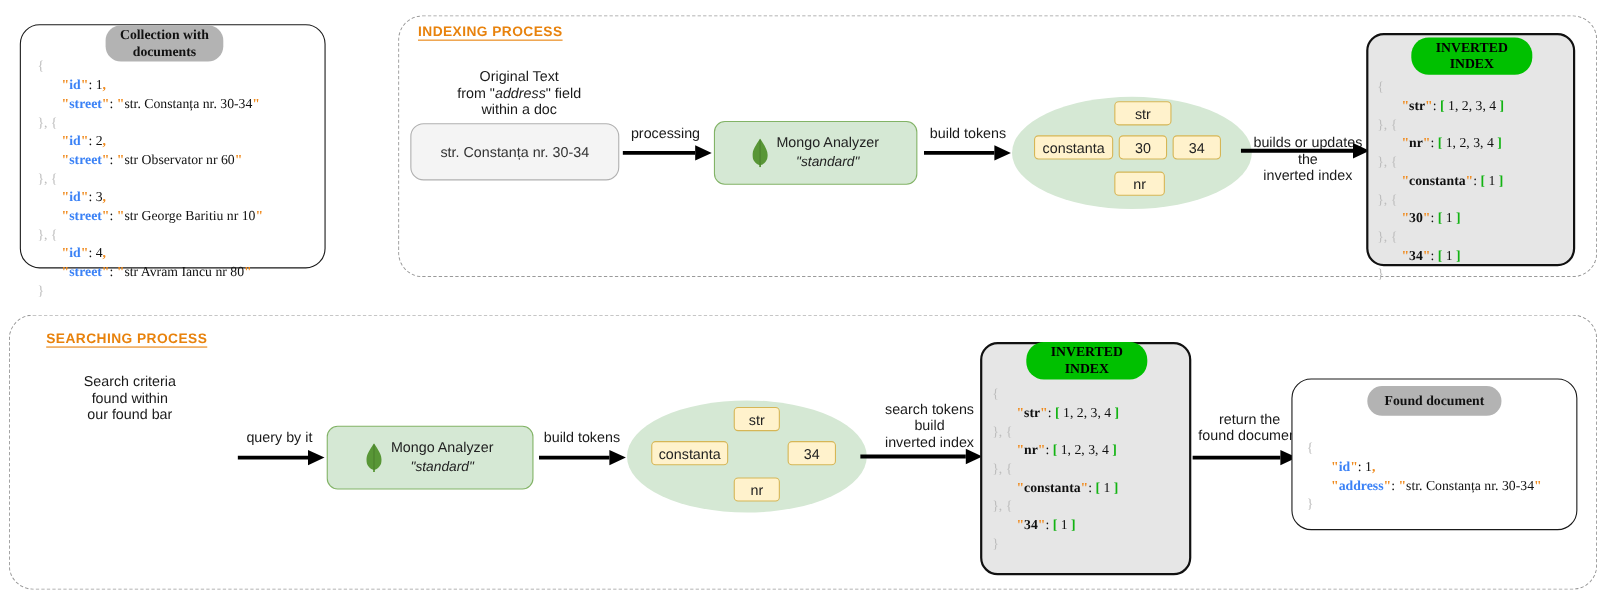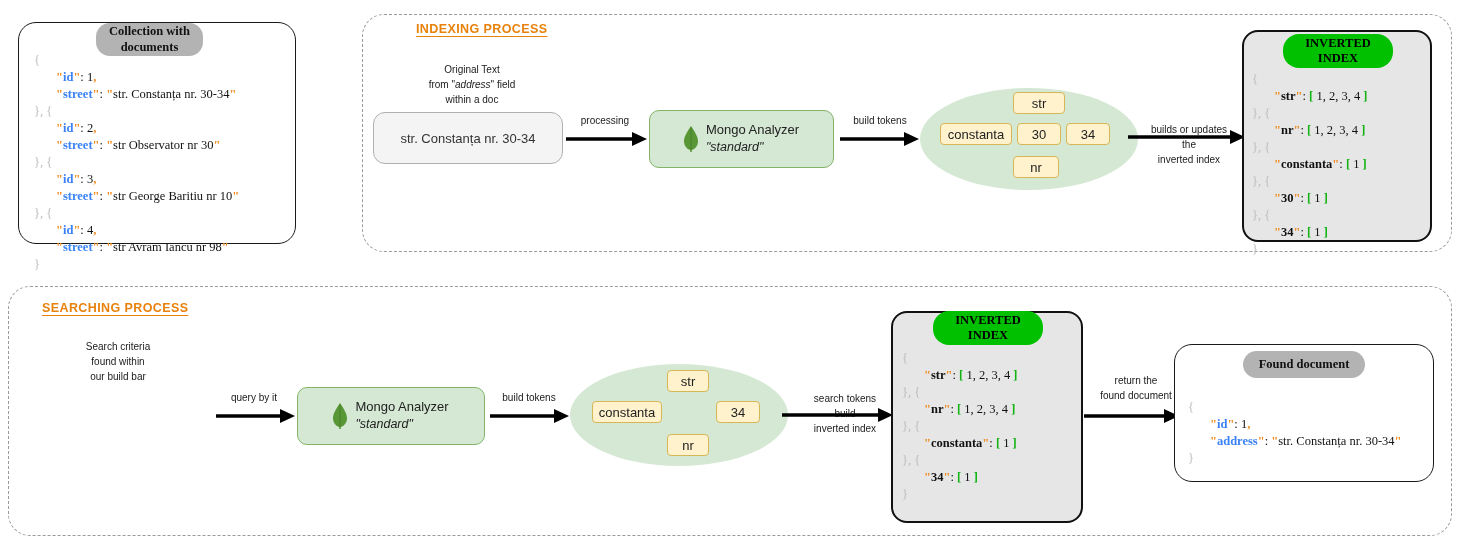--- a/index.html
+++ b/index.html
@@ -105,21 +105,21 @@
 
   
   .analyzer {
     position: absolute;
     background: #d5e8d4;
     border: 1px solid #82b366;
     border-radius: 10px;
     display: flex; align-items: center; justify-content: center;
     gap: 8px;
   }
-  .analyzer .txt { font-size: 13px; color: #222; line-height: 1.3; text-align: left; }
+  .analyzer .txt { font-size: 13px; color: #222; line-height: 1.3; text-align: center; }
   .analyzer .txt em { font-style: italic; font-size: 12.5px; display: block; }
   .leaf { width: 14px; height: 26px; flex: 0 0 auto; }
 
   
   .ellipse {
     position: absolute;
     background: #d5e8d4;
     border-radius: 50%;
   }
   .token {
@@ -127,21 +127,21 @@
     background: #fff2cc;
     border: 1px solid #d6b656;
     border-radius: 4px;
     display: flex; align-items: center; justify-content: center;
     font-size: 13px; color: #222;
   }
 
   
   .cap {
     position: absolute;
-    font-size: 10px;
+    font-size: 13px;
     color: #1a1a1a;
     text-align: center;
     line-height: 15px;
   }
   .cap em { font-style: italic; }
 
   
   .arrow { position: absolute; }
 </style>
 </head>
@@ -164,44 +164,44 @@
     </div>
     <div class="row">
       <span class="q-orange">"</span><span class="k-green">street</span><span class="q-orange">"</span><span class="v-str">: </span><span class="q-orange">"</span><span class="v-str">str. Constanța nr. 30-34</span><span class="q-orange">"</span>
     </div>
     <div class="brace">}, {</div>
 
     <div class="row">
       <span class="q-orange">"</span><span class="k-green">id</span><span class="q-orange">"</span><span class="v-str">: </span><span class="num">2</span><span class="q-orange">,</span>
     </div>
     <div class="row">
-      <span class="q-orange">"</span><span class="k-green">street</span><span class="q-orange">"</span><span class="v-str">: </span><span class="q-orange">"</span><span class="v-str">str Observator nr 30</span><span class="q-orange">"</span>
+      <span class="q-orange">"</span><span class="k-green">street</span><span class="q-orange">"</span><span class="v-str">: </span><span class="q-orange">"</span><span class="v-str">str Observator nr 60</span><span class="q-orange">"</span>
     </div>
     <div class="brace">}, {</div>
 
     <div class="row">
       <span class="q-orange">"</span><span class="k-green">id</span><span class="q-orange">"</span><span class="v-str">: </span><span class="num">3</span><span class="q-orange">,</span>
     </div>
     <div class="row">
       <span class="q-orange">"</span><span class="k-green">street</span><span class="q-orange">"</span><span class="v-str">: </span><span class="q-orange">"</span><span class="v-str">str George Baritiu nr 10</span><span class="q-orange">"</span>
     </div>
     <div class="brace">}, {</div>
 
     <div class="row">
       <span class="q-orange">"</span><span class="k-green">id</span><span class="q-orange">"</span><span class="v-str">: </span><span class="num">4</span><span class="q-orange">,</span>
     </div>
     <div class="row">
-      <span class="q-orange">"</span><span class="k-green">street</span><span class="q-orange">"</span><span class="v-str">: </span><span class="q-orange">"</span><span class="v-str">str Avram Iancu nr 98</span><span class="q-orange">"</span>
+      <span class="q-orange">"</span><span class="k-green">street</span><span class="q-orange">"</span><span class="v-str">: </span><span class="q-orange">"</span><span class="v-str">str Avram Iancu nr 80</span><span class="q-orange">"</span>
     </div>
     <div class="brace">}</div>
   </div>
 
   <div class="outer" style="left:362px; top:14px; width:1090px; height:238px;"></div>
 
-  <div class="section-title" style="left:416px; top:22px;">INDEXING PROCESS</div>
+  <div class="section-title" style="left:380px; top:22px;">INDEXING PROCESS</div>
 
   <div class="cap" style="left:378px; top:62px; width:188px;">
     <div>Original Text</div>
     <div><span>from "</span><em>address</em><span>" field</span></div>
     <div>within a doc</div>
   </div>
 
   <div class="gbox" style="left:373px; top:112px; width:190px; height:52px;">
     <span>str. Constanța nr. 30-34</span>
   </div>
@@ -285,21 +285,21 @@
     <div class="brace">}</div>
   </div>
 
   <div class="outer" style="left:8px; top:286px; width:1444px; height:250px;"></div>
 
   <div class="section-title" style="left:42px; top:301px;">SEARCHING PROCESS</div>
 
   <div class="cap" style="left:28px; top:339px; width:180px;">
     <div>Search criteria</div>
     <div>found within</div>
-    <div>our build bar</div>
+    <div>our found bar</div>
   </div>
 
 
   <div class="cap" style="left:216px; top:390px; width:76px;">query by it</div>
   <svg class="arrow" style="left:216px; top:407px;" width="80" height="18" viewBox="0 0 80 18">
     <line x1="0" y1="9" x2="64" y2="9" stroke="#000" stroke-width="3.5"></line>
     <polygon points="64,2 79,9 64,16" fill="#000"></polygon>
   </svg>
 
   <div class="analyzer" style="left:297px; top:387px; width:188px; height:58px;">
@@ -326,21 +326,21 @@
   <div class="token" style="left:592px; top:401px; width:70px; height:22px;">
     <span>constanta</span>
   </div>
   <div class="token" style="left:716px; top:401px; width:44px; height:22px;">
     <span>34</span>
   </div>
   <div class="token" style="left:667px; top:434px; width:42px; height:22px;">
     <span>nr</span>
   </div>
 
-  <div class="cap" style="left:790px; top:364px; width:110px;margin-top:27px;">
+  <div class="cap" style="left:790px; top:364px; width:110px;">
     <div>search tokens</div>
     <div>build</div>
     <div>inverted index</div>
   </div>
   <svg class="arrow" style="left:782px; top:406px;" width="112" height="18" viewBox="0 0 112 18">
     <line x1="0" y1="9" x2="96" y2="9" stroke="#000" stroke-width="3.5"></line>
     <polygon points="96,2 111,9 96,16" fill="#000"></polygon>
   </svg>
 
   <div class="idx-box" style="left:891px; top:311px; width:192px; height:212px;"></div>

